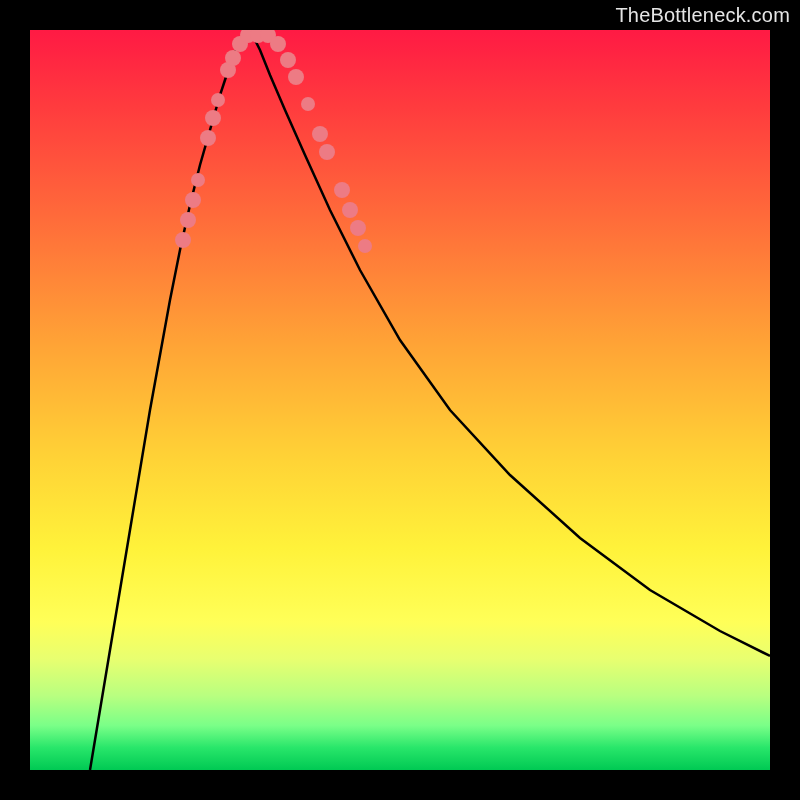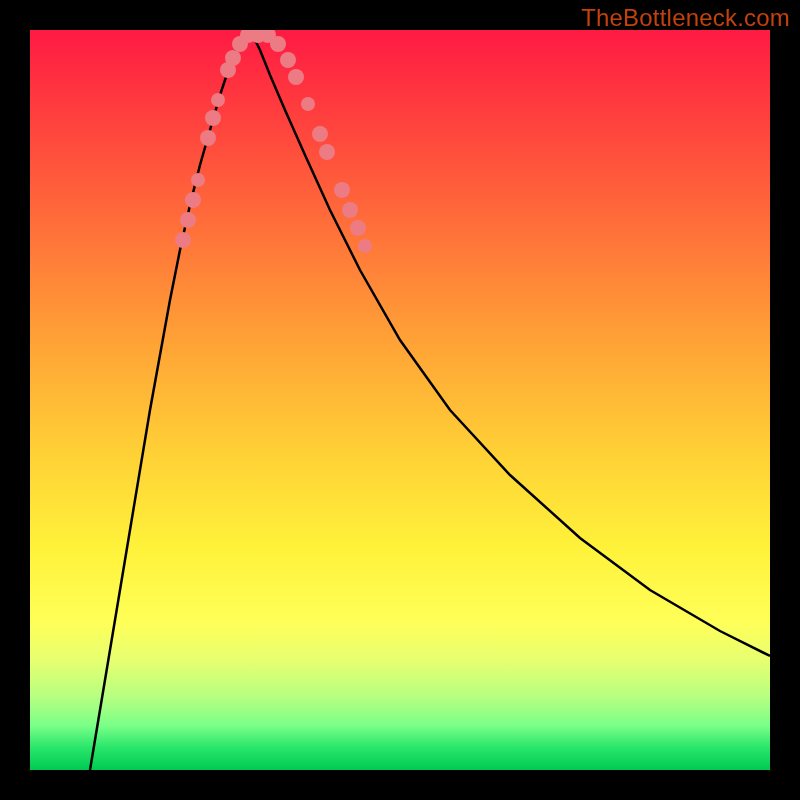--- a/index.html
+++ b/index.html
@@ -39,22 +39,22 @@
       #b8ff80 90%,
       #7aff88 94%,
       #28e66a 97%,
       #00c953 100%
     );
   }
   .watermark {
     position: absolute;
     top: 4px;
     right: 10px;
-    color: #c2410c;
-    font-size: 24px;
+    color: #e5e5e5;
+    font-size: 20px;
     font-weight: 500;
     letter-spacing: 0.2px;
     z-index: 10;
   }
   svg.curves {
     position: absolute;
     top: 30px;
     left: 30px;
     width: 740px;
     height: 740px;

